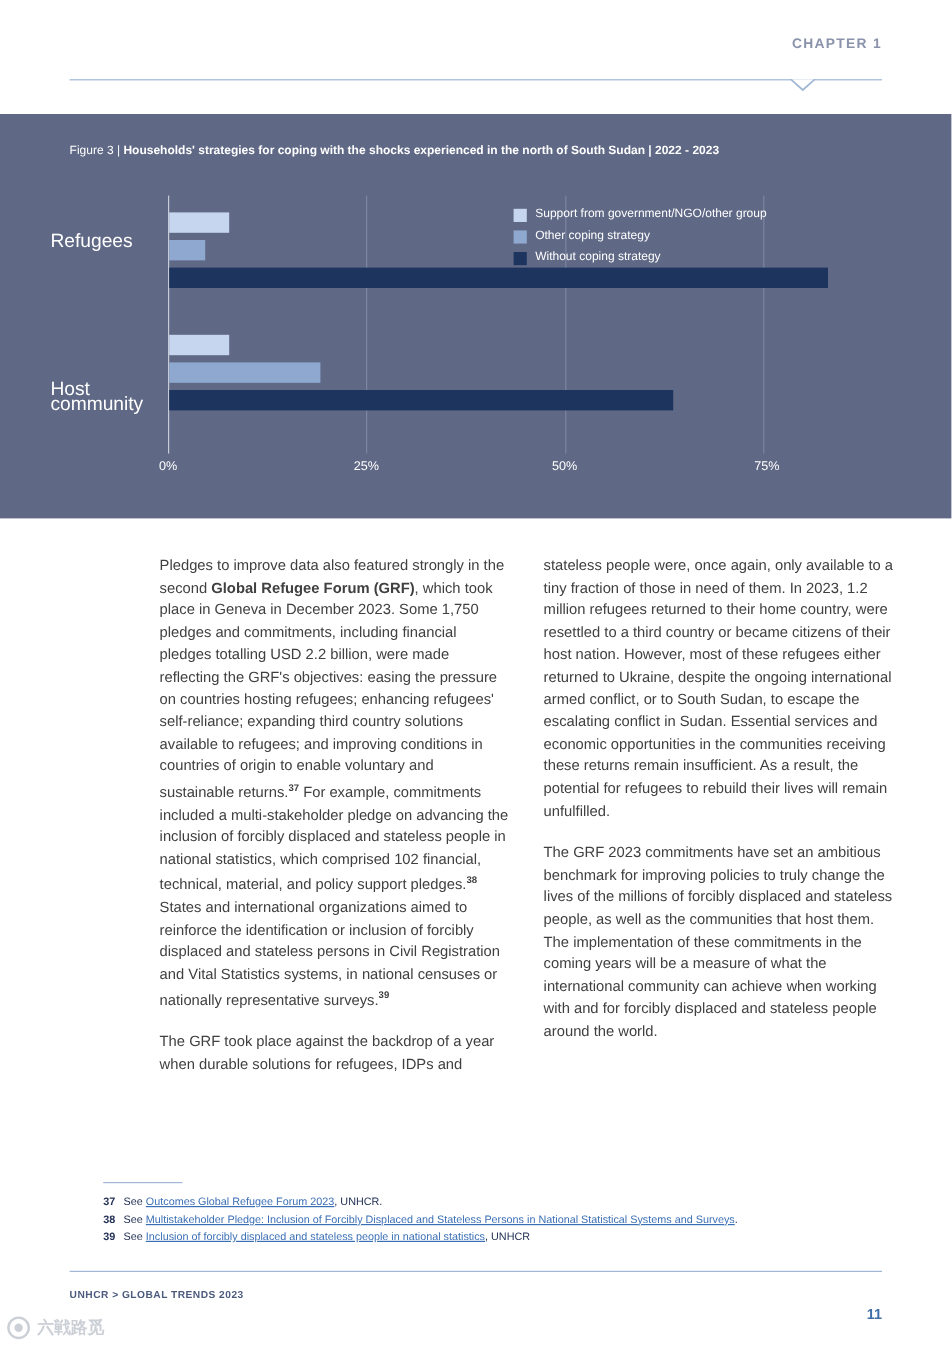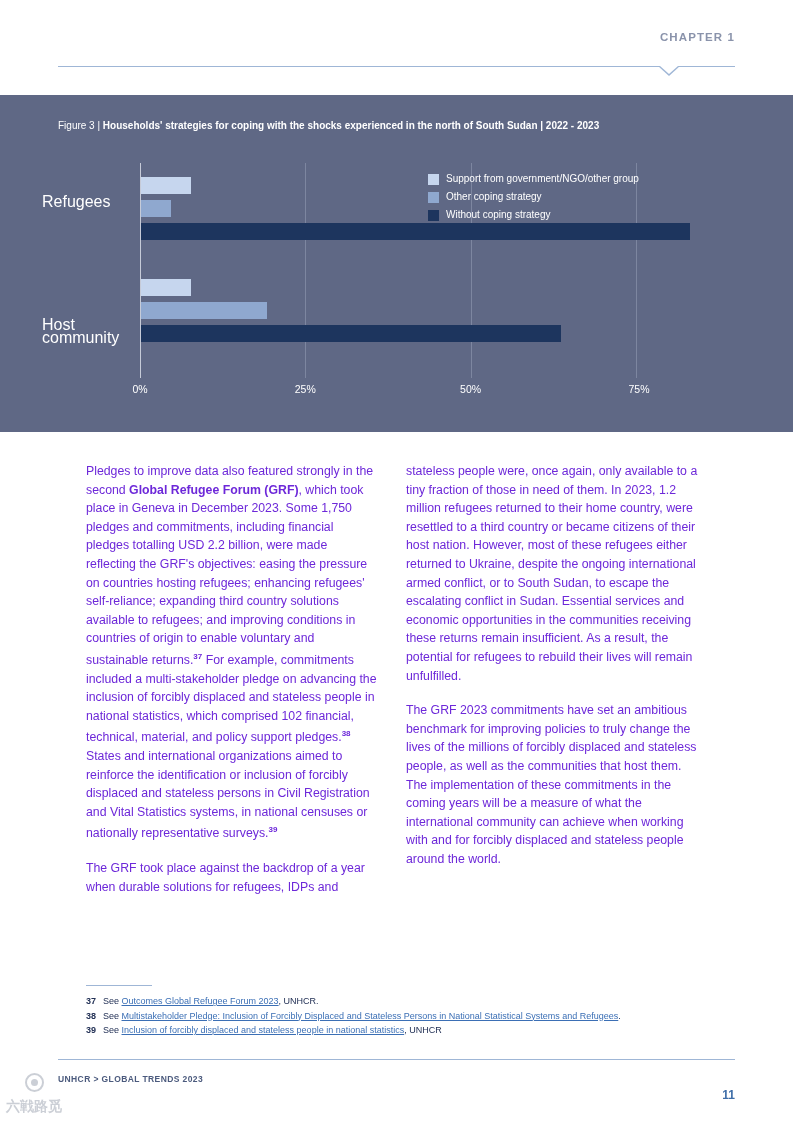--- a/index.html
+++ b/index.html
@@ -91,21 +91,21 @@
     position: absolute; left: 58px; top: 286px; width: 670px;
     font-size: 10.5px; line-height: 15px; font-weight: 700; color: #ffffff;
   }
 
   
   .body-columns {
     position: absolute; left: 86px; top: 462px; width: 620px;
   }
   .col {
     position: absolute; top: 0; width: 292px;
-    font-size: 12.3px; line-height: 18.6px; color: #6d28d9;
+    font-size: 12.3px; line-height: 18.6px; color: #404040; margin-left: 47px;
   }
   .col-left { left: 0; }
   .col-right { left: 320px; }
   .col p { margin: 0 0 16px 0; }
   .col b { font-weight: 700; }
   sup { font-size: 8px; font-weight:700; vertical-align: super; }
 
   
   .footnotes {
     position: absolute; left: 86px; top: 985px; width: 620px;
@@ -129,21 +129,20 @@
     position: absolute; right: 58px; top: 1088px;
     font-size: 12px; font-weight: 700; color: #3f6ea8;
   }
 
   
   .watermark {
     position: absolute; left: 6px; bottom: 6px;
     display: flex; align-items: center; gap: 6px;
     color: #c3c7cf; font-size: 14px; font-weight: 700;
     opacity: .85;
-    flex-direction: column;
   }
   .wm-mark {
     width: 19px; height: 19px; border: 2px solid #c3c7cf; border-radius: 50%;
     position: relative;
   }
   .wm-mark::after {
     content:""; position:absolute; left: 4px; top: 4px; width: 7px; height: 7px;
     background: #c3c7cf; border-radius: 50%;
   }
 </style>
@@ -213,21 +212,21 @@
 
 <div class="footnotes">
   <div class="fn-rule"></div>
   <div id="fn-list">
       <div class="fn-row">
         <span class="fn-num">37</span>
         <span><span>See </span><span class="fn-link">Outcomes Global Refugee Forum 2023</span><span>, UNHCR.</span></span>
       </div>
       <div class="fn-row">
         <span class="fn-num">38</span>
-        <span><span>See </span><span class="fn-link">Multistakeholder Pledge: Inclusion of Forcibly Displaced and Stateless Persons in National Statistical Systems and Refugees</span><span>.</span></span>
+        <span><span>See </span><span class="fn-link">Multistakeholder Pledge: Inclusion of Forcibly Displaced and Stateless Persons in National Statistical Systems and Surveys</span><span>.</span></span>
       </div>
       <div class="fn-row">
         <span class="fn-num">39</span>
         <span><span>See </span><span class="fn-link">Inclusion of forcibly displaced and stateless people in national statistics</span><span>, UNHCR</span></span>
       </div>
     </div>
 </div>
 
 <div class="footer-rule"></div>
 <div class="footer-left">UNHCR &gt; GLOBAL TRENDS 2023</div>

